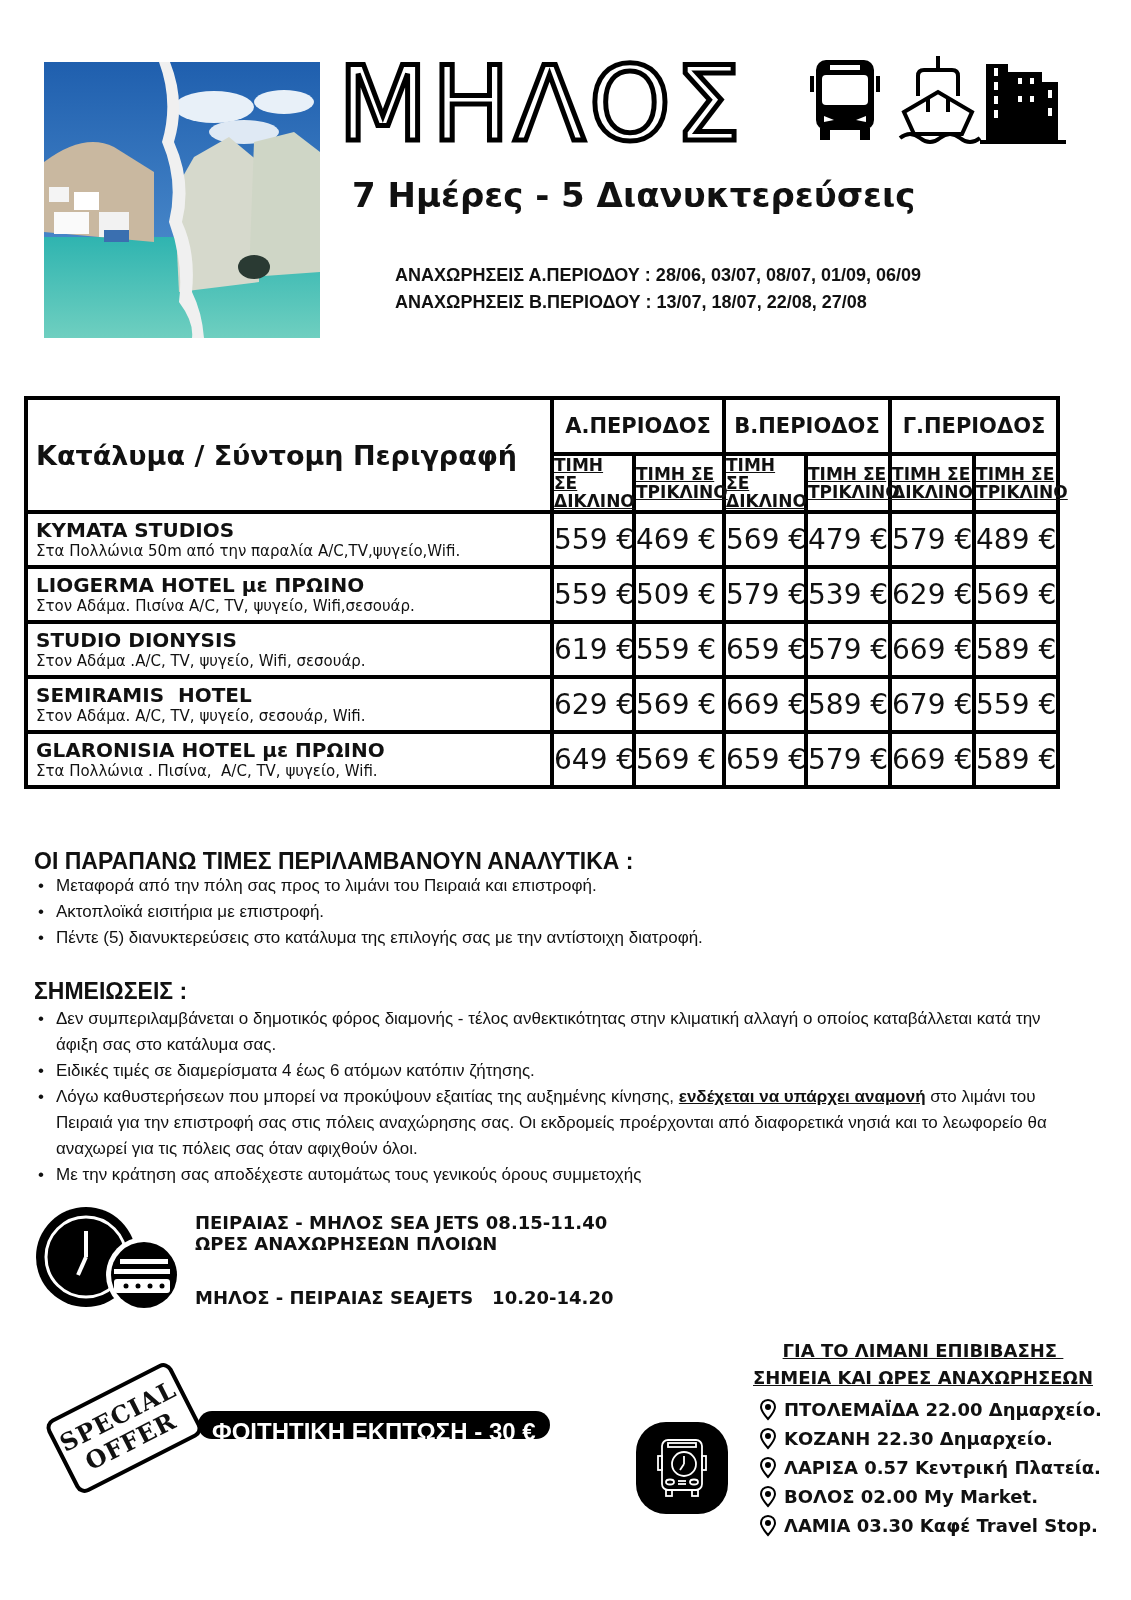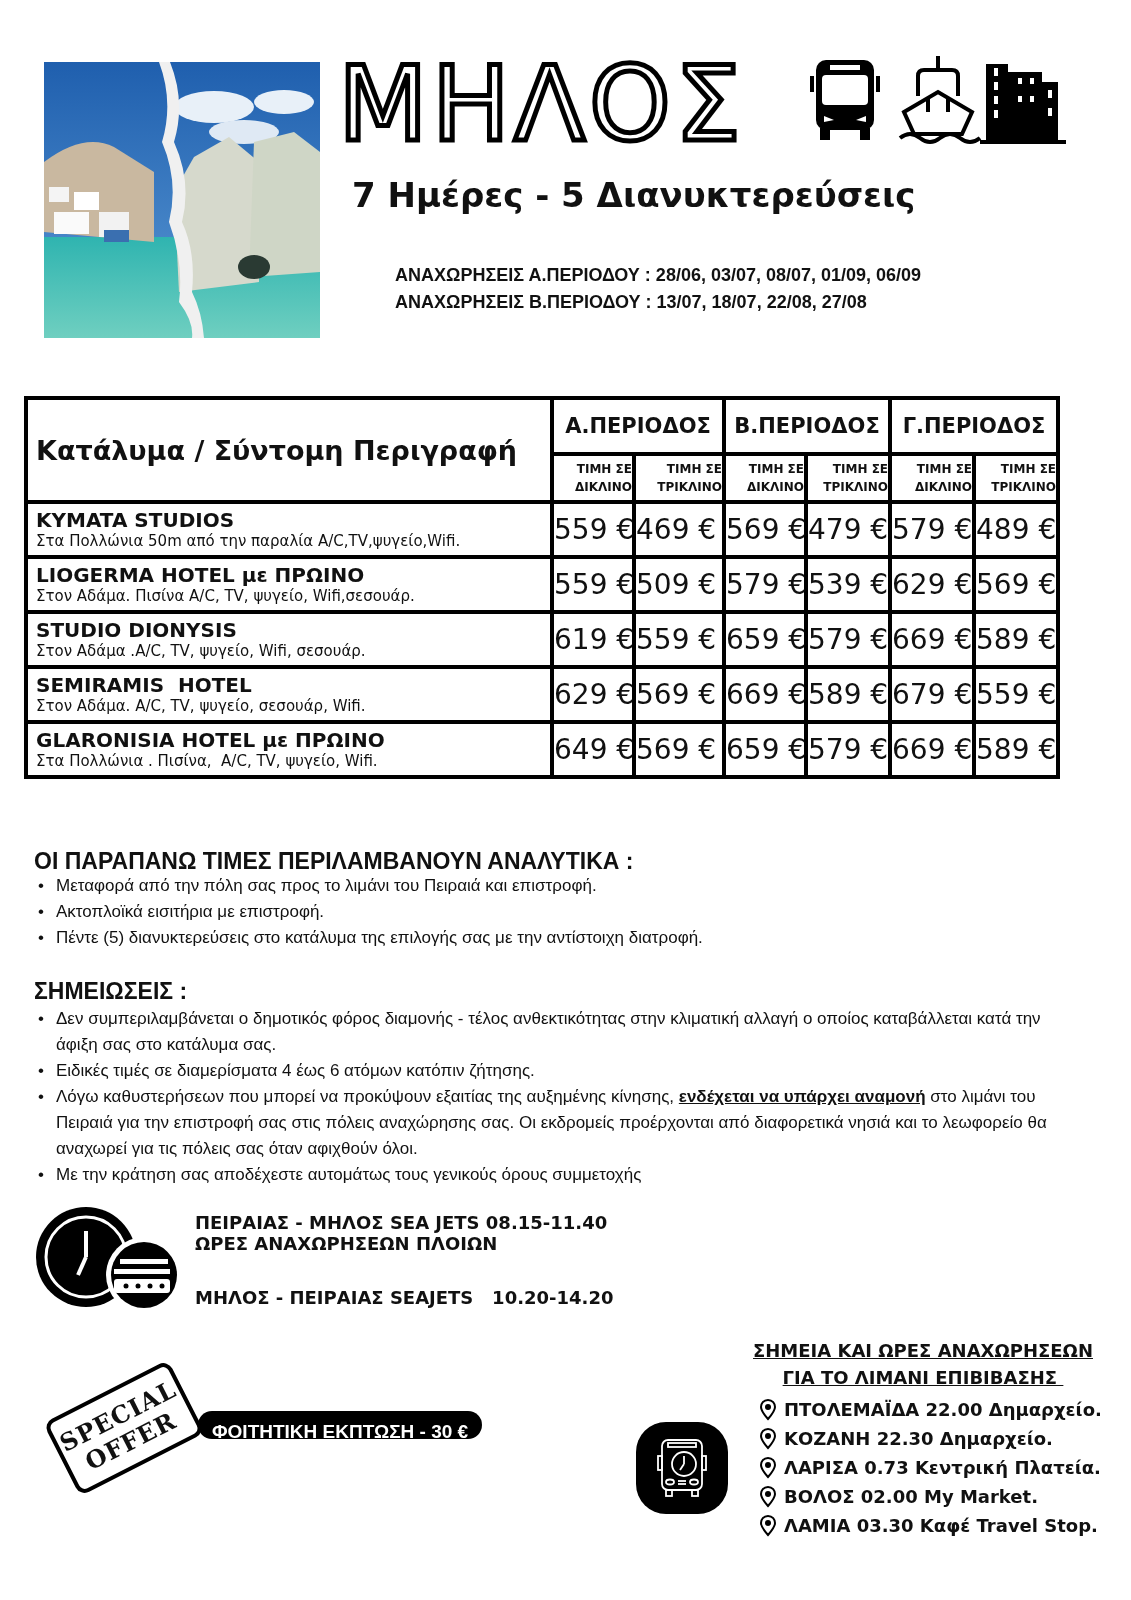--- a/index.html
+++ b/index.html
@@ -12,41 +12,41 @@
   .title{left:338px;top:52px;font-family:"DejaVu Sans",sans-serif;font-weight:400;font-size:104px;letter-spacing:4px;color:#fff;-webkit-text-stroke:5px #000;line-height:1;}
   .subtitle{left:352px;top:178px;font-size:34px;font-weight:700;line-height:1;}
   .deps{left:395px;top:262px;font-size:18px;font-weight:700;line-height:27px;font-family:"Liberation Sans",sans-serif;}
   .deps div{white-space:nowrap;}
   .top-icons{left:808px;top:54px;}
   
   table.prices{position:absolute;left:24px;top:396px;width:981px;border-collapse:collapse;table-layout:fixed;}
   table.prices td, table.prices th{border:4px solid #000;padding:0;}
   .th-main{font-size:27px;font-weight:700;text-align:left;padding-left:8px !important;vertical-align:middle;}
   .th-period{font-size:21px;font-weight:700;height:52px;text-align:center;}
-  .th-sub{font-size:12px;font-weight:700;height:44px;line-height:18px;text-align:right;}
+  .th-sub{font-size:17px;font-weight:700;height:44px;line-height:18px;text-align:left;text-decoration:underline;}
   .hotel-cell{padding:4px 8px !important;vertical-align:middle;}
   .hotel-name{font-size:20px;font-weight:700;line-height:24px;white-space:nowrap;}
   .hotel-desc{font-size:15px;line-height:19px;white-space:nowrap;}
   .price{font-size:28px;font-weight:400;text-align:left;height:50px;white-space:nowrap;}
   
   .sect-h{font-size:23px;font-weight:700;font-family:"Liberation Sans",sans-serif;}
   ul.bl{margin:0;padding:0;list-style:none;font-family:"Liberation Sans",sans-serif;font-size:17px;line-height:26px;}
   ul.bl li{position:relative;padding-left:22px;}
   ul.bl li::before{content:"•";position:absolute;left:4px;top:0;}
   .u-b{font-weight:700;text-decoration:underline;}
   
   .ferry-h{left:195px;top:1233px;font-size:18px;font-weight:700;}
   .ferry-l{left:195px;font-size:18px;font-weight:700;white-space:pre;}
   
   .dep-h{left:738px;top:1337px;width:370px;text-align:center;font-size:18px;font-weight:700;text-decoration:underline;line-height:27px;}
   .dep-list{left:760px;top:1395px;font-size:18px;font-weight:700;line-height:29px;}
   .dep-item{display:flex;align-items:center;white-space:nowrap;}
   .dep-item svg{margin-right:8px;}
   
-  .pill{left:198px;top:1411px;height:28px;background:#000;color:#fff;border-radius:21px;padding:0 14px;font-size:19px;font-weight:700;line-height:42px;white-space:nowrap;font-family:"Liberation Sans",sans-serif;}
+  .pill{left:198px;top:1411px;height:28px;background:#000;color:#fff;border-radius:21px;padding:0 14px;font-size:24px;font-weight:700;line-height:42px;white-space:nowrap;font-family:"Liberation Sans",sans-serif;}
   .stamp{left:54px;top:1387px;width:140px;height:82px;border:4px solid #000;border-radius:10px;transform:rotate(-27deg);text-align:center;font-family:"DejaVu Serif","Liberation Serif",serif;font-weight:700;font-size:24px;line-height:28px;padding-top:10px;box-sizing:border-box;letter-spacing:1px;background:#fff;}
   .busclock{left:636px;top:1422px;width:92px;height:92px;background:#000;border-radius:30px;}
 </style>
 </head>
 <body>
 
 <div class="abs hero">
   <svg width="276" height="276" viewBox="0 0 276 276">
     <defs>
       <linearGradient id="sky" x1="0" y1="0" x2="0" y2="1">
@@ -267,22 +267,22 @@
         <ellipse cx="58" cy="60" rx="4" ry="2.5"></ellipse>
       <line x1="42" y1="59" x2="50" y2="59"></line>
         <line x1="42" y1="62" x2="50" y2="62"></line>
       <rect x="30" y="68" width="6" height="6"></rect>
         <rect x="56" y="68" width="6" height="6"></rect>
     </g>
   </svg>
 </div>
 
 <div class="abs dep-h">
+  <div style="white-space:pre">ΓΙΑ ΤΟ ΛΙΜΑΝΙ ΕΠΙΒΙΒΑΣΗΣ </div>
   <div style="white-space:pre">ΣΗΜΕΙΑ ΚΑΙ ΩΡΕΣ ΑΝΑΧΩΡΗΣΕΩΝ</div>
-  <div style="white-space:pre">ΓΙΑ ΤΟ ΛΙΜΑΝΙ ΕΠΙΒΙΒΑΣΗΣ </div>
 </div>
 <div class="abs dep-list">
   <div class="dep-item">
     <svg width="16" height="22" viewBox="0 0 16 22">
         <path d="M8 1 C3.5 1 1 4.5 1 8 C1 12 8 20 8 20 C8 20 15 12 15 8 C15 4.5 12.5 1 8 1Z" fill="none" stroke="#000" stroke-width="2"></path>
         <circle cx="8" cy="8" r="3" fill="#000"></circle>
       </svg>
     <span>ΠΤΟΛΕΜΑΪΔΑ 22.00 Δημαρχείο.</span>
   </div>
   <div class="dep-item">
@@ -290,21 +290,21 @@
         <path d="M8 1 C3.5 1 1 4.5 1 8 C1 12 8 20 8 20 C8 20 15 12 15 8 C15 4.5 12.5 1 8 1Z" fill="none" stroke="#000" stroke-width="2"></path>
         <circle cx="8" cy="8" r="3" fill="#000"></circle>
       </svg>
     <span>ΚΟΖΑΝΗ 22.30 Δημαρχείο.</span>
   </div>
   <div class="dep-item">
     <svg width="16" height="22" viewBox="0 0 16 22">
         <path d="M8 1 C3.5 1 1 4.5 1 8 C1 12 8 20 8 20 C8 20 15 12 15 8 C15 4.5 12.5 1 8 1Z" fill="none" stroke="#000" stroke-width="2"></path>
         <circle cx="8" cy="8" r="3" fill="#000"></circle>
       </svg>
-    <span>ΛΑΡΙΣΑ 0.73 Κεντρική Πλατεία.</span>
+    <span>ΛΑΡΙΣΑ 0.57 Κεντρική Πλατεία.</span>
   </div>
   <div class="dep-item">
     <svg width="16" height="22" viewBox="0 0 16 22">
         <path d="M8 1 C3.5 1 1 4.5 1 8 C1 12 8 20 8 20 C8 20 15 12 15 8 C15 4.5 12.5 1 8 1Z" fill="none" stroke="#000" stroke-width="2"></path>
         <circle cx="8" cy="8" r="3" fill="#000"></circle>
       </svg>
     <span>ΒΟΛΟΣ 02.00 My Market.</span>
   </div>
   <div class="dep-item">
     <svg width="16" height="22" viewBox="0 0 16 22">

